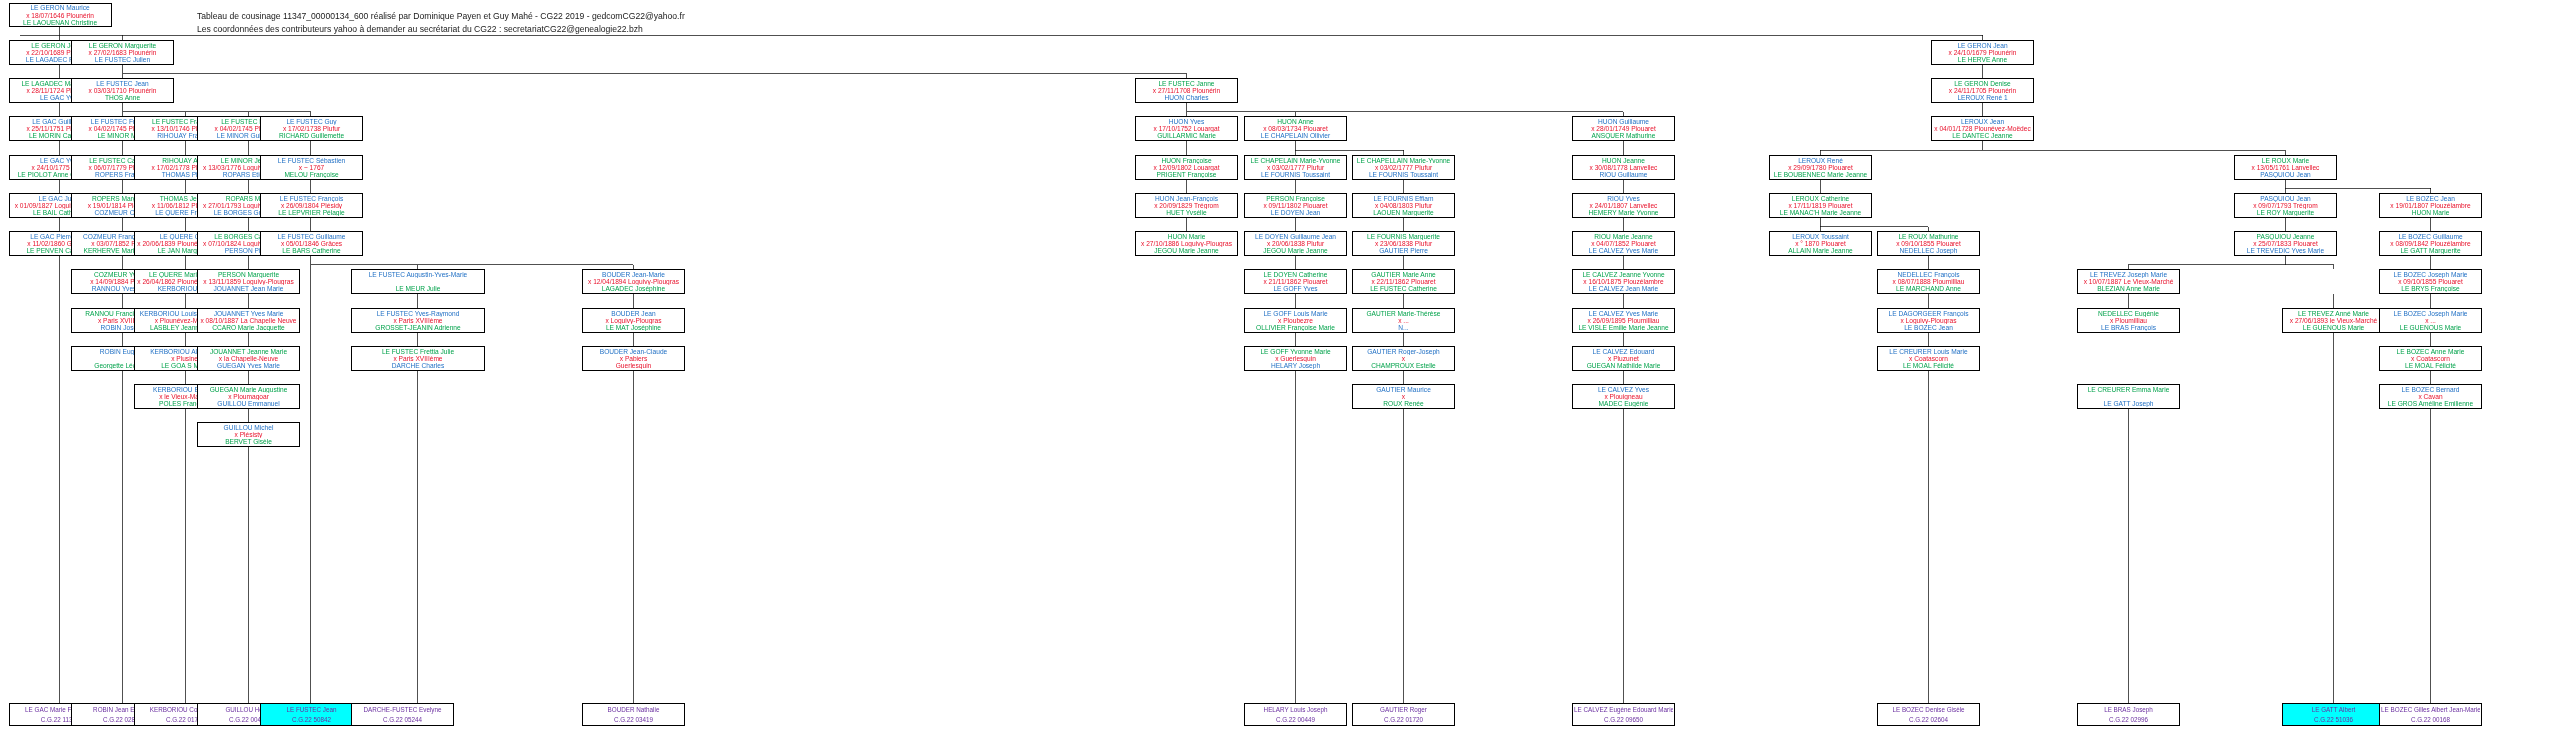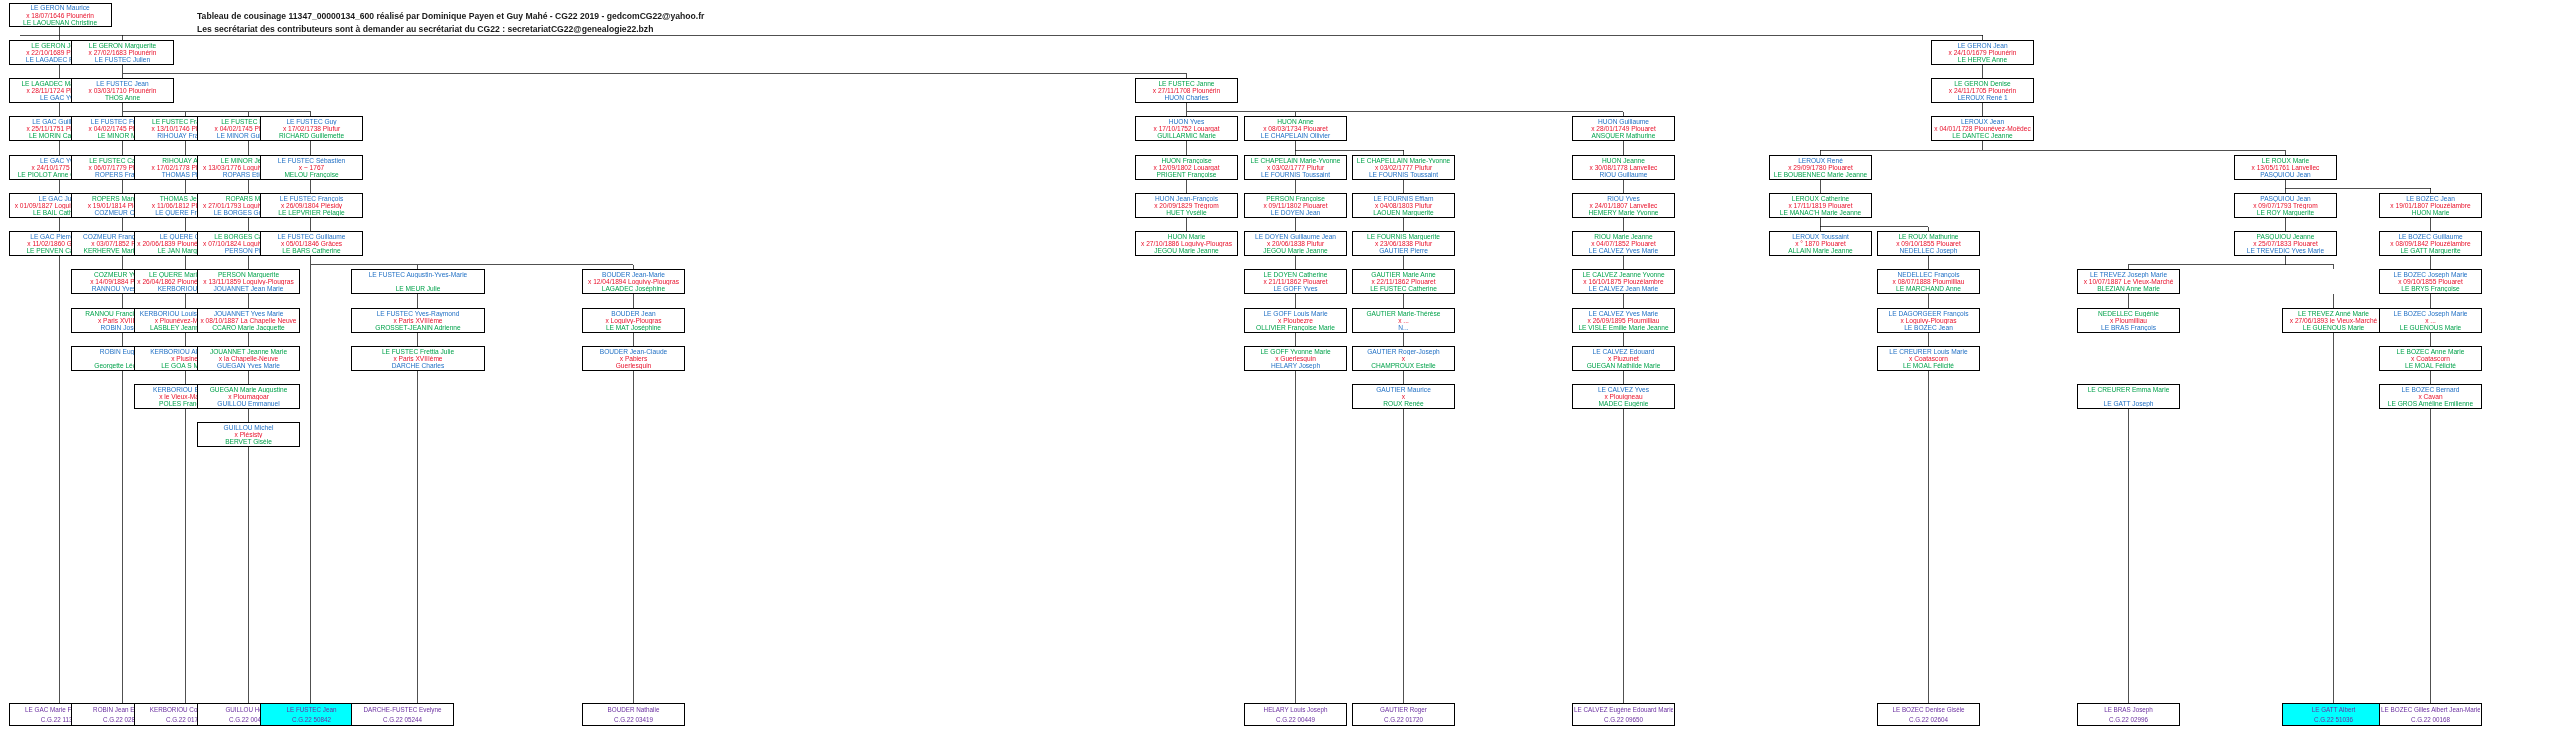--- a/index.html
+++ b/index.html
@@ -18,21 +18,21 @@
   
   #header-note{
     position:absolute;
     left:197px;
     top:10.3px;
     font-size:8.6px;
     line-height:1.45;
     color:#1a1a1a;
     white-space:nowrap;
   }
-  #header-note div{white-space:nowrap;font-weight:bold;}
+  #header-note div{white-space:nowrap;}
 
   
   .node{
     position:absolute;
     box-sizing:border-box;
     border:0.8px solid #000000;
     background:#ffffff;
     display:flex;
     flex-direction:column;
     align-items:center;
@@ -215,21 +215,21 @@
       <path d="M 3730 716 L 3730 1232"></path>
       <path d="M 4260 716 L 4260 1232"></path>
 
       <path d="M 435 783 L 435 1232"></path>
       <path d="M 4090 582 L 4090 1232"></path>
     </g>
   </svg>
 
   <div id="header-note">
     <div>Tableau de cousinage 11347_00000134_600 réalisé par Dominique Payen et Guy Mahé - CG22 2019 - gedcomCG22@yahoo.fr</div>
-    <div>Les secrétariat des contributeurs sont à demander au secrétariat du CG22 :  secretariatCG22@genealogie22.bzh</div>
+    <div>Les coordonnées des contributeurs yahoo à demander au secrétariat du CG22 :  secretariatCG22@genealogie22.bzh</div>
   </div>
 
   <div id="nodes-layer">
       <div class="node" style="left: 8.6px; top: 2.9px; width: 103px; height: 24.5px;">
         <span class="l1 male">LE GERON Maurice</span>
         <span class="l2 union">x 18/07/1646 Plounérin</span>
         <span class="l3 female">LE LAOUENAN Christine</span>
       </div>
       <div class="node" style="left: 8.6px; top: 40px; width: 103px; height: 24.5px;">
         <span class="l1 female">LE GERON Jeanne</span>

